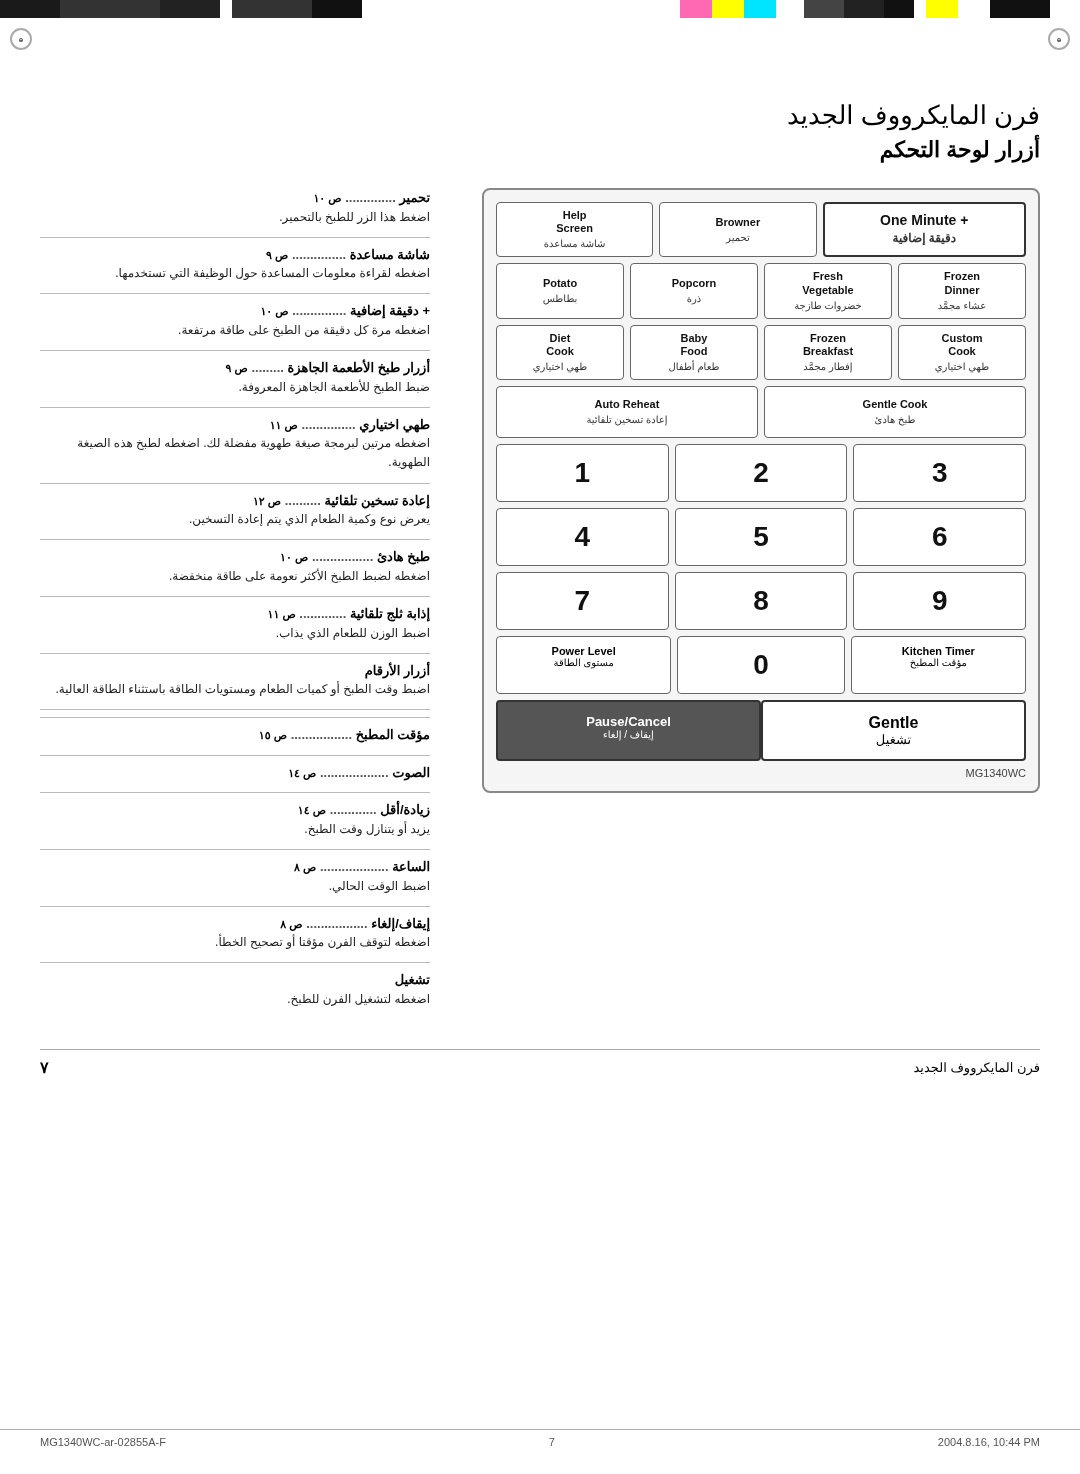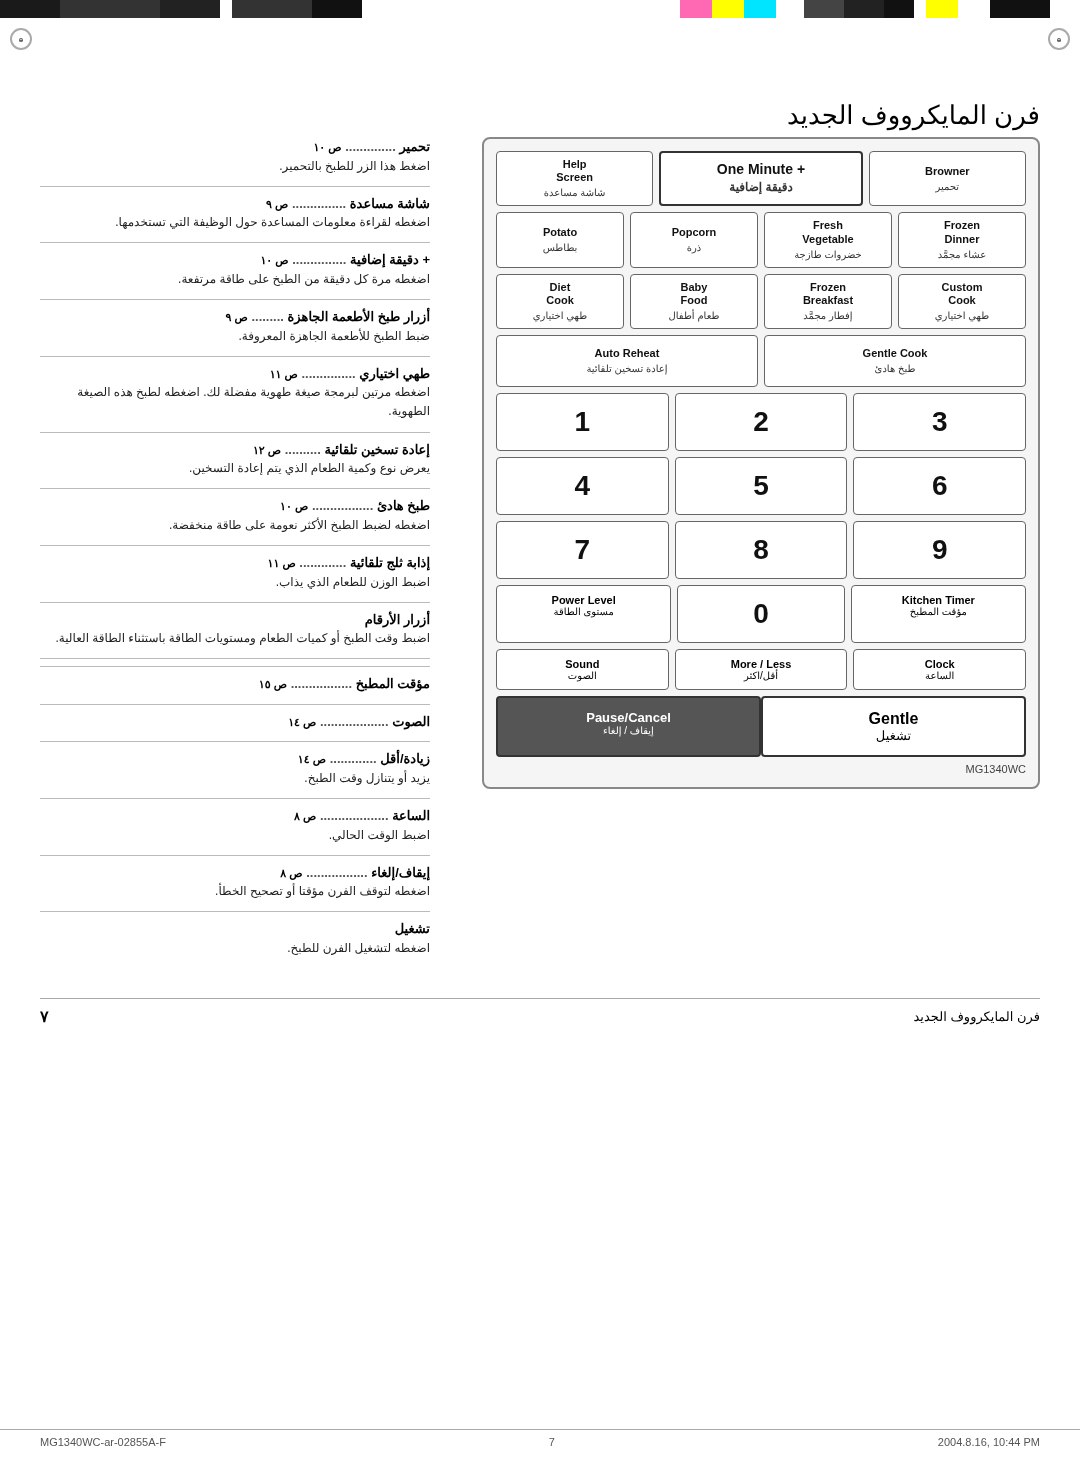--- a/index.html
+++ b/index.html
@@ -354,20 +354,21 @@
 </div>
 
 <div class="page-sides">
   <div class="target-icon">⊕</div>
   <div class="target-icon">⊕</div>
 </div>
 
 <div class="page-content">
 
   <h1 class="main-title">فرن المايكرووف الجديد</h1>
+  <h2 class="sub-title">أزرار لوحة التحكم</h2>
 
   <div class="two-col">
 
     <div class="left-col">
 
       <div class="section">
         <div class="section-title">
           <span>تحمير</span>
           <span class="dots"> .............. </span>
           <span class="pg-ref">ص ١٠</span>
@@ -525,27 +526,27 @@
     </div>
 
     <div class="right-col">
       <div class="control-panel">
 
         <div class="btn-row">
           <div class="ctrl-btn">
             <span class="en-label">Help<br>Screen</span>
             <span class="ar-label">شاشة مساعدة</span>
           </div>
+          <div class="ctrl-btn">
+            <span class="en-label">Browner</span>
+            <span class="ar-label">تحمير</span>
+          </div>
           <div class="ctrl-btn one-minute" style="flex:1.3;">
             <span class="en-label" style="font-size:14px;font-weight:bold;">One Minute +</span>
             <span class="ar-label" style="font-size:12px;font-weight:bold;">دقيقة إضافية</span>
-          </div>
-          <div class="ctrl-btn">
-            <span class="en-label">Browner</span>
-            <span class="ar-label">تحمير</span>
           </div>
         </div>
 
         <div class="btn-row">
           <div class="ctrl-btn">
             <span class="en-label">Potato</span>
             <span class="ar-label">بطاطس</span>
           </div>
           <div class="ctrl-btn">
             <span class="en-label">Popcorn</span>
@@ -608,34 +609,20 @@
             <div class="en-label">Power Level</div>
             <div class="ar-label">مستوى الطاقة</div>
           </div>
           <div class="num-btn" style="flex:1;font-size:28px;">0</div>
           <div class="power-btn">
             <div class="en-label">Kitchen Timer</div>
             <div class="ar-label">مؤقت المطبخ</div>
           </div>
         </div>
 
-        <div class="sound-row">
-          <div class="sound-btn">
-            <div class="en-label">Sound</div>
-            <div class="ar-label">الصوت</div>
-          </div>
-          <div class="sound-btn">
-            <div class="en-label">More / Less</div>
-            <div class="ar-label">أقل/اكثر</div>
-          </div>
-          <div class="sound-btn">
-            <div class="en-label">Clock</div>
-            <div class="ar-label">الساعة</div>
-          </div>
-        </div>
 
         <div class="action-row">
           <div class="pause-btn">
             <div class="en-label">Pause/Cancel</div>
             <div class="ar-label">إيقاف / إلغاء</div>
           </div>
           <div class="start-btn">
             <div class="en-label" style="font-size:16px;">Gentle</div>
             <div class="ar-label" style="font-size:13px;">تشغيل</div>
           </div>

